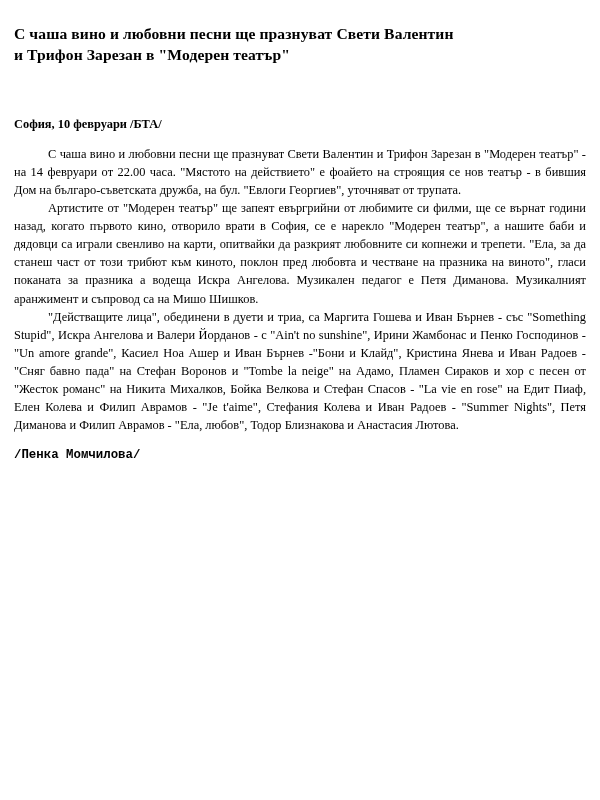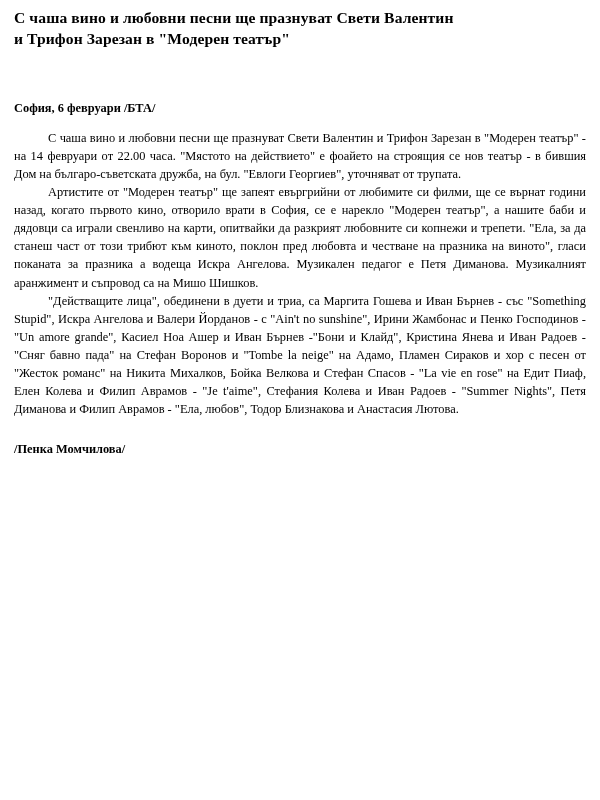--- a/index.html
+++ b/index.html
@@ -11,21 +11,21 @@
     width: 600px;
     height: 800px;
     font-family: "Liberation Serif", serif;
     color: #000000;
     overflow: hidden;
   }
   .page {
     width: 600px;
     height: 800px;
     box-sizing: border-box;
-    padding: 8px 14px 0 14px;
+    padding: 24px 14px 0 14px;
     position: relative;
   }
   .headline {
     font-family: "Liberation Serif", serif;
     font-weight: bold;
     font-size: 15.6px;
     line-height: 1.32;
     letter-spacing: 0.1px;
     margin: 0 0 0 0;
     text-align: left;
@@ -47,37 +47,37 @@
   p.para {
     font-family: "Liberation Serif", serif;
     font-size: 12.4px;
     line-height: 1.455;
     text-align: justify;
     text-indent: 34px;
     margin: 0 0 0 0;
     hyphens: none;
   }
   .signature {
-    font-family: Liberation Serif, serif;
+    font-family: Liberation Mono, monospace;
     font-weight: bold;
     font-size: 12.4px;
-    margin-top: 24px;
+    margin-top: 14px;
   }
 </style>
 </head>
 <body>
 
 <div class="page">
 
   <h1 class="headline">
     <span class="headline-line">С чаша вино и любовни песни ще празнуват Свети Валентин</span>
     <span class="headline-line">и Трифон Зарезан в "Модерен театър"</span>
   </h1>
 
-  <div class="dateline">София, 6 февруари /БТА/</div>
+  <div class="dateline">София, 10 февруари /БТА/</div>
 
   <div class="body-block">
     <p class="para">С чаша вино и любовни песни ще празнуват Свети Валентин и Трифон Зарезан в "Модерен театър" - на 14 февруари от 22.00 часа. "Мястото на действието" е фоайето на строящия се нов театър - в бившия Дом на българо-съветската дружба, на бул. "Евлоги Георгиев", уточняват от трупата.</p>
     <p class="para">Артистите от "Модерен театър" ще запеят евъргрийни от любимите си филми, ще се върнат години назад, когато първото кино, отворило врати в София, се е нарекло "Модерен театър", а нашите баби и дядовци са играли свенливо на карти, опитвайки да разкрият любовните си копнежи и трепети. "Ела, за да станеш част от този трибют към киното, поклон пред любовта и честване на празника на виното", гласи поканата за празника а водеща Искра Ангелова. Музикален педагог е Петя Диманова. Музикалният аранжимент и съпровод са на Мишо Шишков.</p>
     <p class="para">"Действащите лица", обединени в дуети и триа, са Маргита Гошева и Иван Бърнев - със "Something Stupid", Искра Ангелова и Валери Йорданов - с "Ain't no sunshine", Ирини Жамбонас и Пенко Господинов - "Un amore grande", Касиел Ноа Ашер и Иван Бърнев -"Бони и Клайд", Кристина Янева и Иван Радоев - "Сняг бавно пада" на Стефан Воронов и "Tombe la neige" на Адамо, Пламен Сираков и хор с песен от "Жесток романс" на Никита Михалков, Бойка Велкова и Стефан Спасов - "La vie en rose" на Едит Пиаф, Елен Колева и Филип Аврамов - "Je t'aime", Стефания Колева и Иван Радоев - "Summer Nights", Петя Диманова и Филип Аврамов - "Ела, любов", Тодор Близнакова и Анастасия Лютова.</p>
   </div>
 
   <div class="signature">/Пенка Момчилова/</div>
 
 </div>

